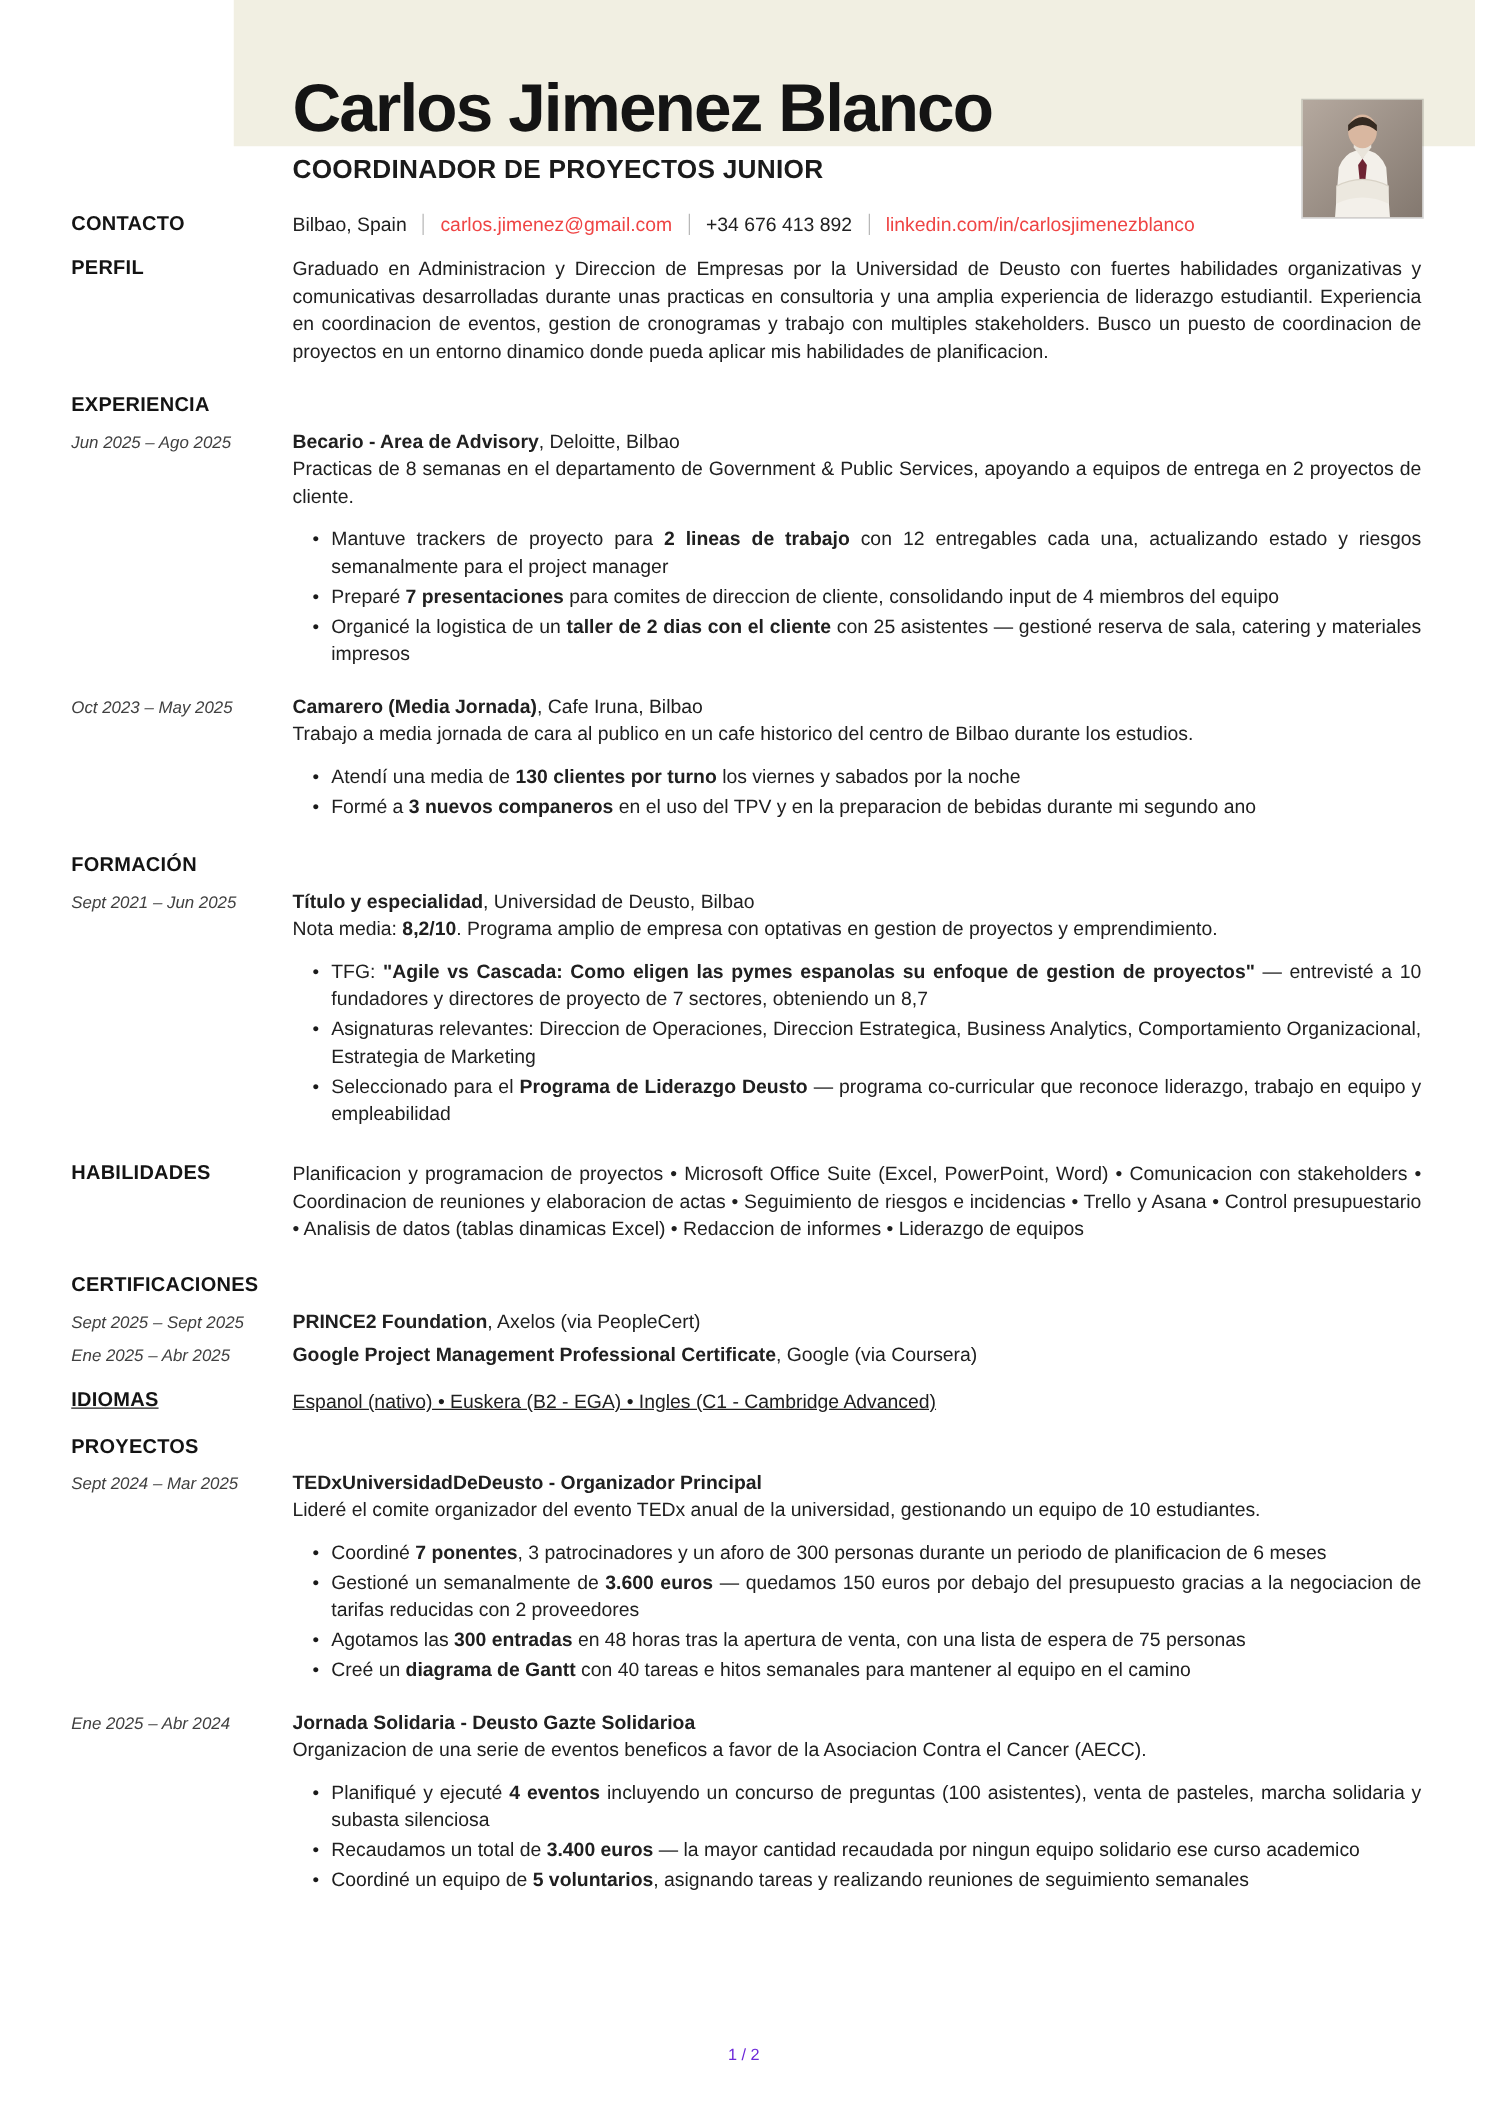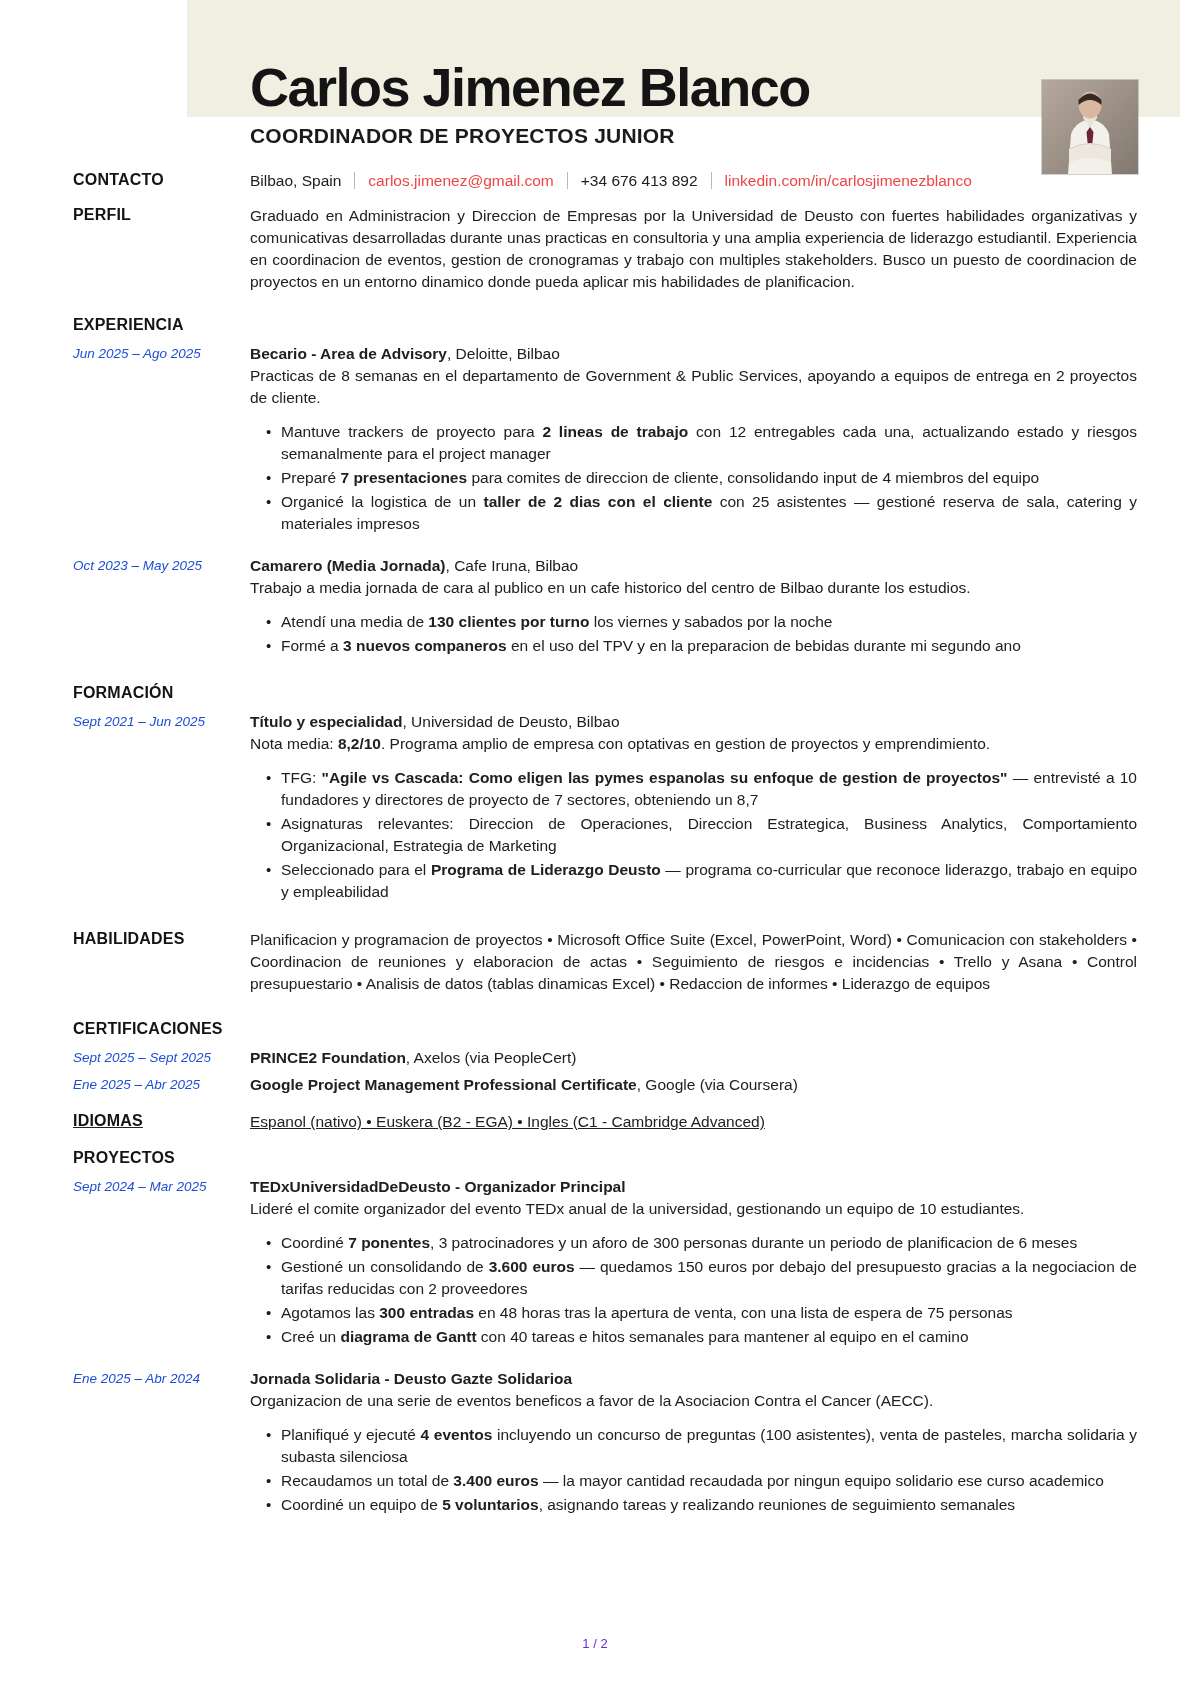--- a/index.html
+++ b/index.html
@@ -5,27 +5,27 @@
   html,body{margin:0;padding:0;}
   body{
     width:1190px;height:1683px;background:#ffffff;
     font-family:"Liberation Sans","DejaVu Sans",sans-serif;
     color:#212121;-webkit-font-smoothing:antialiased;
   }
   .page{position:relative;width:1190px;height:1683px;overflow:hidden;background:#fff;}
   .band{position:absolute;left:187px;top:0;width:993px;height:117px;background:#f1efe2;}
   .photo{position:absolute;left:1042px;top:80px;width:96px;height:94px;margin:0;outline:1px solid rgba(0,0,0,.18);}
   .photo svg{display:block;width:100%;height:100%;}
-  .content{position:relative;padding:58px 53px 0 73px;}
+  .content{position:relative;padding:58px 53px 0 57px;}
   .indent{margin-left:177px;}
   .name{font-size:54px;line-height:58px;font-weight:800;letter-spacing:-1.5px;color:#141414;}
   .jobtitle{font-size:21px;line-height:24px;font-weight:700;letter-spacing:.2px;color:#1b1b1b;margin-top:8px;}
   .row{display:grid;grid-template-columns:177px 1fr;align-items:start;}
   .label{font-size:16px;font-weight:700;color:#141414;letter-spacing:.2px;padding-top:1px;}
-  .date{font-size:13.5px;font-style:italic;color:#1d4ed8;padding-top:3px;}
+  .date{font-size:13.5px;font-style:italic;color:#404040;padding-top:3px;}
   .cell{font-size:15.5px;line-height:22px;color:#202020;}
   .para{text-align:justify;}
   b{font-weight:700;}
   .contact-row{margin-top:22px;}
   .contact-line{font-size:15.5px;line-height:22px;}
   .sep{display:inline-block;width:1px;height:17px;background:#b8b8b8;margin:0 13px;vertical-align:-3px;}
   a.plain{color:#ef4444;text-decoration:none;}
   .perfil-row{margin-top:13px;}
   .heading-exp{margin-top:22px;}
   .heading-form{margin-top:26px;}
@@ -183,21 +183,21 @@
     <div class="row entry-first">
       <div class="date">Sept 2024 – Mar 2025</div>
       <div class="cell">
         <div><b>TEDxUniversidadDeDeusto - Organizador Principal</b></div>
         <div class="para"><span>Lideré el comite organizador del evento TEDx anual de la universidad, gestionando un equipo de 10 estudiantes.</span></div>
         <ul class="bullets">
           <li>
               <span class="btxt"><span>Coordiné </span><b>7 ponentes</b><span>, 3 patrocinadores y un aforo de 300 personas durante un periodo de planificacion de 6 meses</span></span>
             </li>
           <li>
-              <span class="btxt"><span>Gestioné un consolidando de </span><b>3.600 euros</b><span> — quedamos 150 euros por debajo del presupuesto gracias a la negociacion de tarifas reducidas con 2 proveedores</span></span>
+              <span class="btxt"><span>Gestioné un semanalmente de </span><b>3.600 euros</b><span> — quedamos 150 euros por debajo del presupuesto gracias a la negociacion de tarifas reducidas con 2 proveedores</span></span>
             </li>
           <li>
               <span class="btxt"><span>Agotamos las </span><b>300 entradas</b><span> en 48 horas tras la apertura de venta, con una lista de espera de 75 personas</span></span>
             </li>
           <li>
               <span class="btxt"><span>Creé un </span><b>diagrama de Gantt</b><span> con 40 tareas e hitos semanales para mantener al equipo en el camino</span></span>
             </li>
         </ul>
       </div>
     </div>

